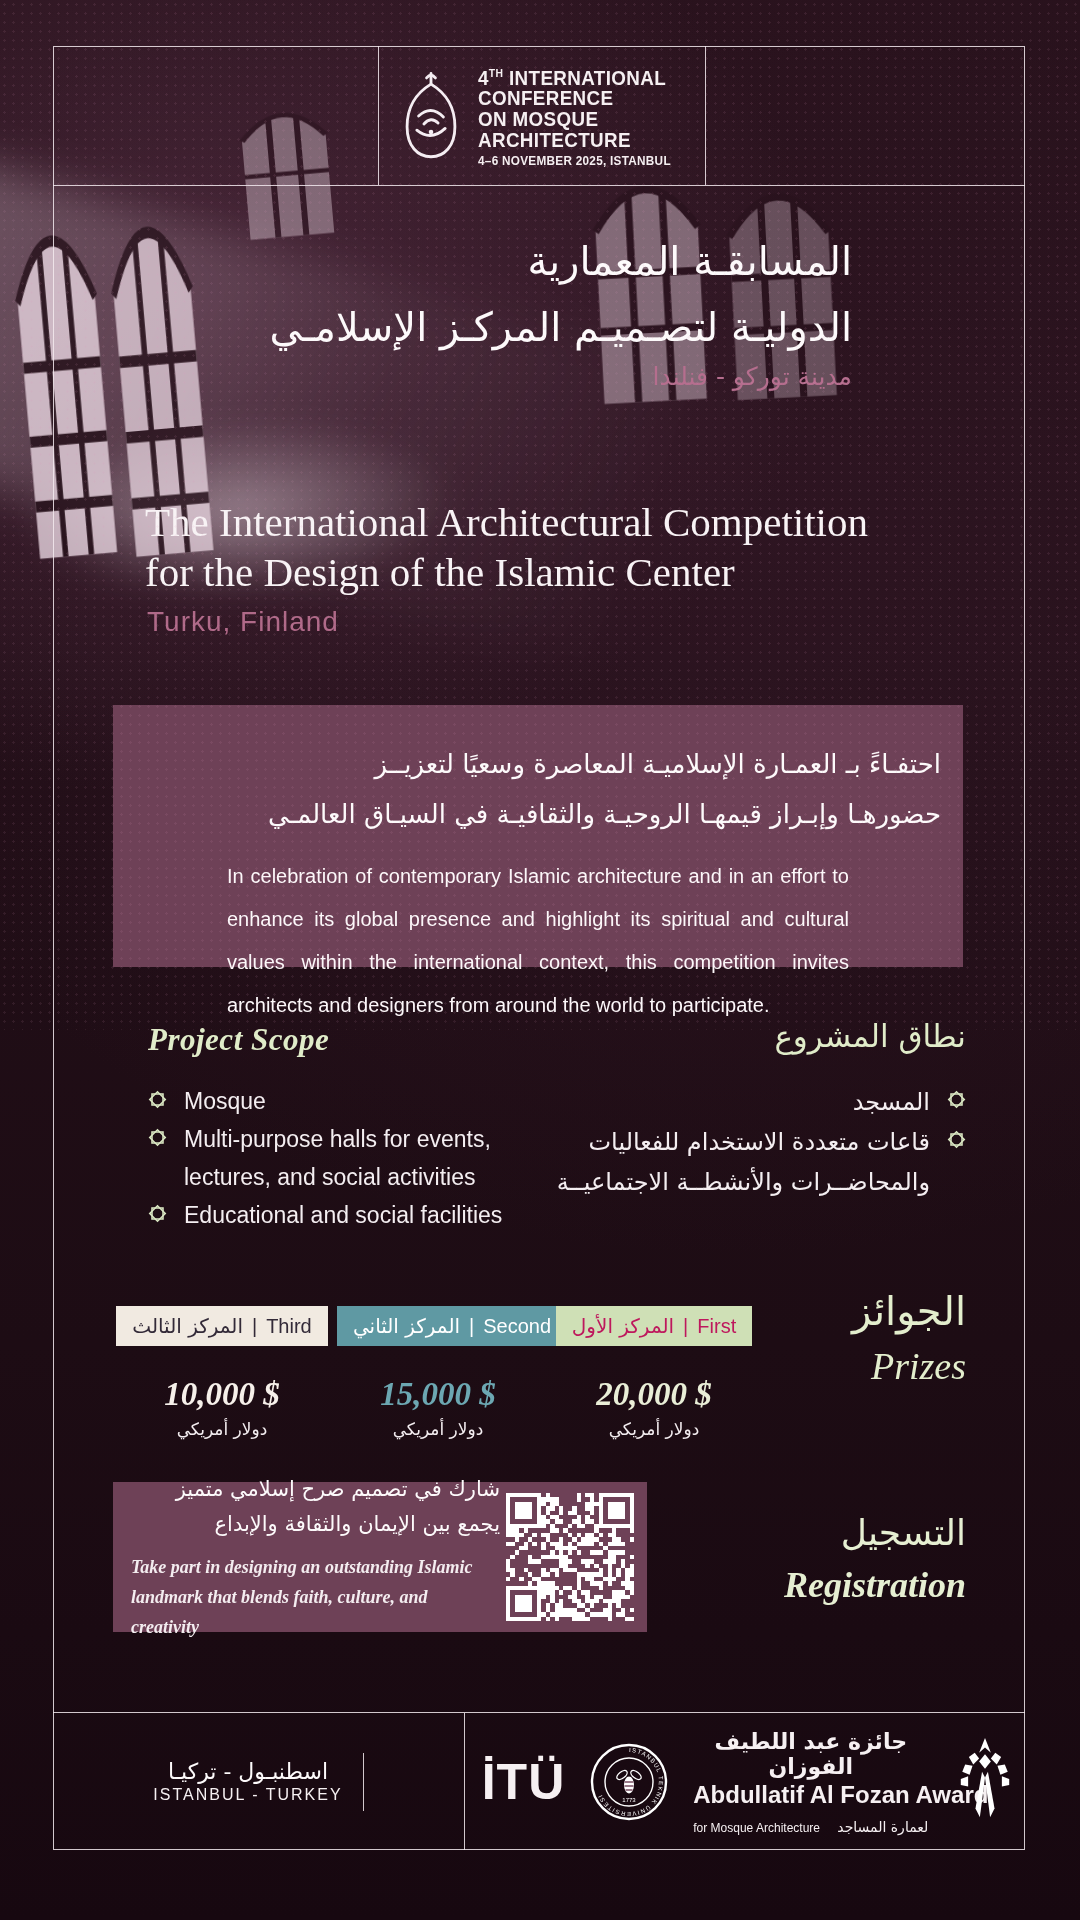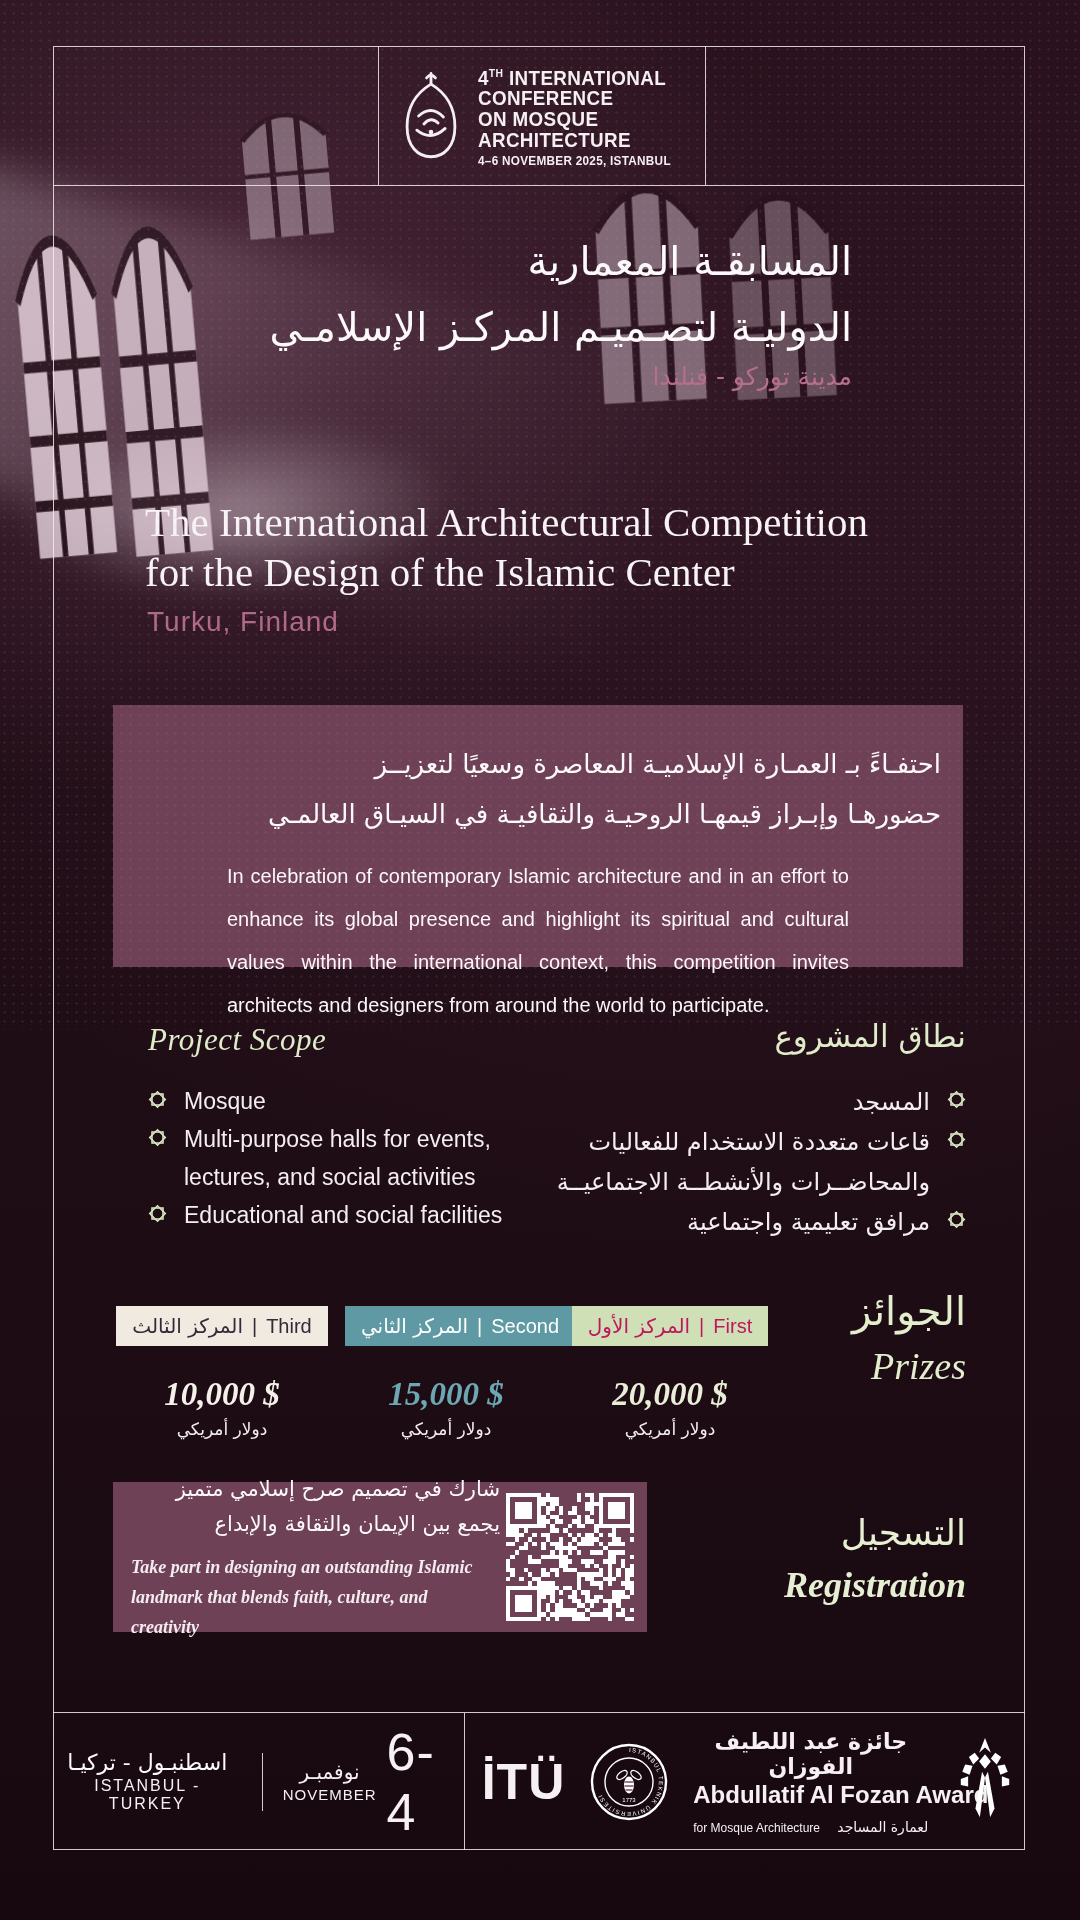--- a/index.html
+++ b/index.html
@@ -41,35 +41,35 @@
   .ar{font-family:"DejaVu Sans", sans-serif;direction:rtl;}
   .hero-ar{right:228px;top:228px;text-align:right;font-size:40px;line-height:66px;color:#fdfafb;}
   .hero-city-ar{right:228px;top:362px;font-size:25px;color:#b56e8e;}
   .hero-en{left:145px;top:497px;font-family:"Liberation Serif", serif;font-size:41px;line-height:50px;color:#f8f3f5;}
   .hero-city-en{left:147px;top:606px;font-size:28px;letter-spacing:1px;color:#b06a89;}
   
   .intro-box{left:113px;top:705px;width:850px;height:262px;background:#6e4157;box-sizing:border-box;padding-top:34px;}
   .intro-ar{direction:rtl;text-align:right;padding:0 22px;font-size:26px;line-height:50px;color:#fdfafb;}
   .intro-en{width:622px;margin:16px auto 0;text-align:justify;font-size:20px;line-height:43px;color:#fdf8fa;}
   
-  .scope-title-en{left:148px;top:1022px;font-family:"Liberation Serif", serif;font-style:italic;font-weight:normal;
+  .scope-title-en{left:148px;top:1022px;font-family:"Liberation Serif", serif;font-style:italic;font-weight:bold;
     font-size:31px;letter-spacing:.5px;color:#e0ecc9;text-align:center;}
   .scope-title-ar{right:114px;top:1018px;font-size:31px;color:#e0ecc9;}
   .scope-col{top:1082px;display:flex;flex-direction:column;}
   .scope-en{left:148px;width:402px;}
   .scope-ar{right:114px;width:420px;direction:rtl;text-align:right;}
   .scope-item{display:flex;gap:17px;align-items:flex-start;}
   .scope-item .txt{font-size:23px;line-height:38px;color:#f4eef1;max-width:360px;}
   .scope-ar .txt{font-size:24px;line-height:40px;max-width:376px;}
   .star{flex:0 0 auto;margin-top:8px;}
   
   .prizes-title-ar{right:114px;top:1288px;font-size:40px;color:#e3eecd;}
   .prizes-title-en{right:114px;top:1344px;font-family:"Liberation Serif", serif;font-style:italic;font-weight:normal;
     font-size:38px;color:#e3eecd;}
-  .prize-row{left:116px;top:1306px;display:flex;gap:12px;}
+  .prize-row{left:116px;top:1306px;display:flex;gap:4px;}
   .prize-col{width:212px;display:flex;flex-direction:column;align-items:center;}
   .badge{display:inline-flex;align-items:center;gap:9px;padding:8px 16px;font-size:20px;white-space:nowrap;}
   .badge .ar{font-size:20px;}
   .b-cream{background:#f1eae1;color:#332a38;}
   .b-teal{background:#5f99a3;color:#ffffff;margin-left:28px;}
   .b-green{background:#cfe0b6;color:#be185d;}
   .amount{margin-top:30px;font-family:"Liberation Serif", serif;font-style:italic;font-weight:bold;font-size:33px;}
   .a-third{color:#f6f0ea;}.a-second{color:#6ca7b2;}.a-first{color:#e9eed7;}
   .currency{margin-top:6px;font-size:17px;color:#f3edf0;}
   
@@ -245,27 +245,20 @@
       </svg>
       <span class="txt">المسجد</span>
     </div>
     <div class="scope-item">
       <svg class="star" width="19" height="19" viewBox="0 0 20 20" fill="none" stroke="#dbe8c4" stroke-width="1.6">
         <rect x="4.2" y="4.2" width="11.6" height="11.6"></rect>
           <rect x="4.2" y="4.2" width="11.6" height="11.6" transform="rotate(45 10 10)"></rect>
       </svg>
       <span class="txt">قاعات متعددة الاستخدام للفعاليات والمحاضــرات والأنشطــة الاجتماعيــة</span>
     </div>
-    <div class="scope-item">
-      <svg class="star" width="19" height="19" viewBox="0 0 20 20" fill="none" stroke="#dbe8c4" stroke-width="1.6">
-        <rect x="4.2" y="4.2" width="11.6" height="11.6"></rect>
-          <rect x="4.2" y="4.2" width="11.6" height="11.6" transform="rotate(45 10 10)"></rect>
-      </svg>
-      <span class="txt">مرافق تعليمية واجتماعية</span>
-    </div>
   </div>
 
   <div class="abs prizes-title-ar ar">الجوائز</div>
   <div class="abs prizes-title-en">Prizes</div>
 
   <div class="abs prize-row">
     <div class="prize-col">
       <div class="badge b-cream">
         <span class="ar">المركز الثالث</span>
         <span>|</span>
@@ -309,27 +302,20 @@
   <div class="abs reg-title-ar ar">التسجيل</div>
   <div class="abs reg-title-en">Registration</div>
 
   <div class="footer-row">
     <div class="fcell1">
       <div class="tcenter">
         <div class="loc-ar ar">اسطنبـول - تركيـا</div>
         <div class="loc-en">ISTANBUL  - TURKEY</div>
       </div>
       <div class="vdiv"></div>
-      <div class="date-wrap">
-        <div class="tcenter">
-          <div class="month-ar ar">نوفمبـر</div>
-          <div class="month-en">NOVEMBER</div>
-        </div>
-        <div class="big-dates">6-4</div>
-      </div>
     </div>
     <div class="fcell2">
       <div class="itu-word">İTÜ</div>
       <svg width="80" height="80" viewBox="0 0 80 80">
         <defs>
             <path id="sealcirc" d="M40,10 a30,30 0 1 1 -0.02,0"></path>
           </defs>
         <circle cx="40" cy="40" r="37" fill="none" stroke="#ffffff" stroke-width="2.4"></circle>
         <circle cx="40" cy="40" r="24" fill="none" stroke="#ffffff" stroke-width="1.4"></circle>
         <text fill="#ffffff" font-size="6" letter-spacing="1.2" font-family="Liberation Sans, sans-serif">

